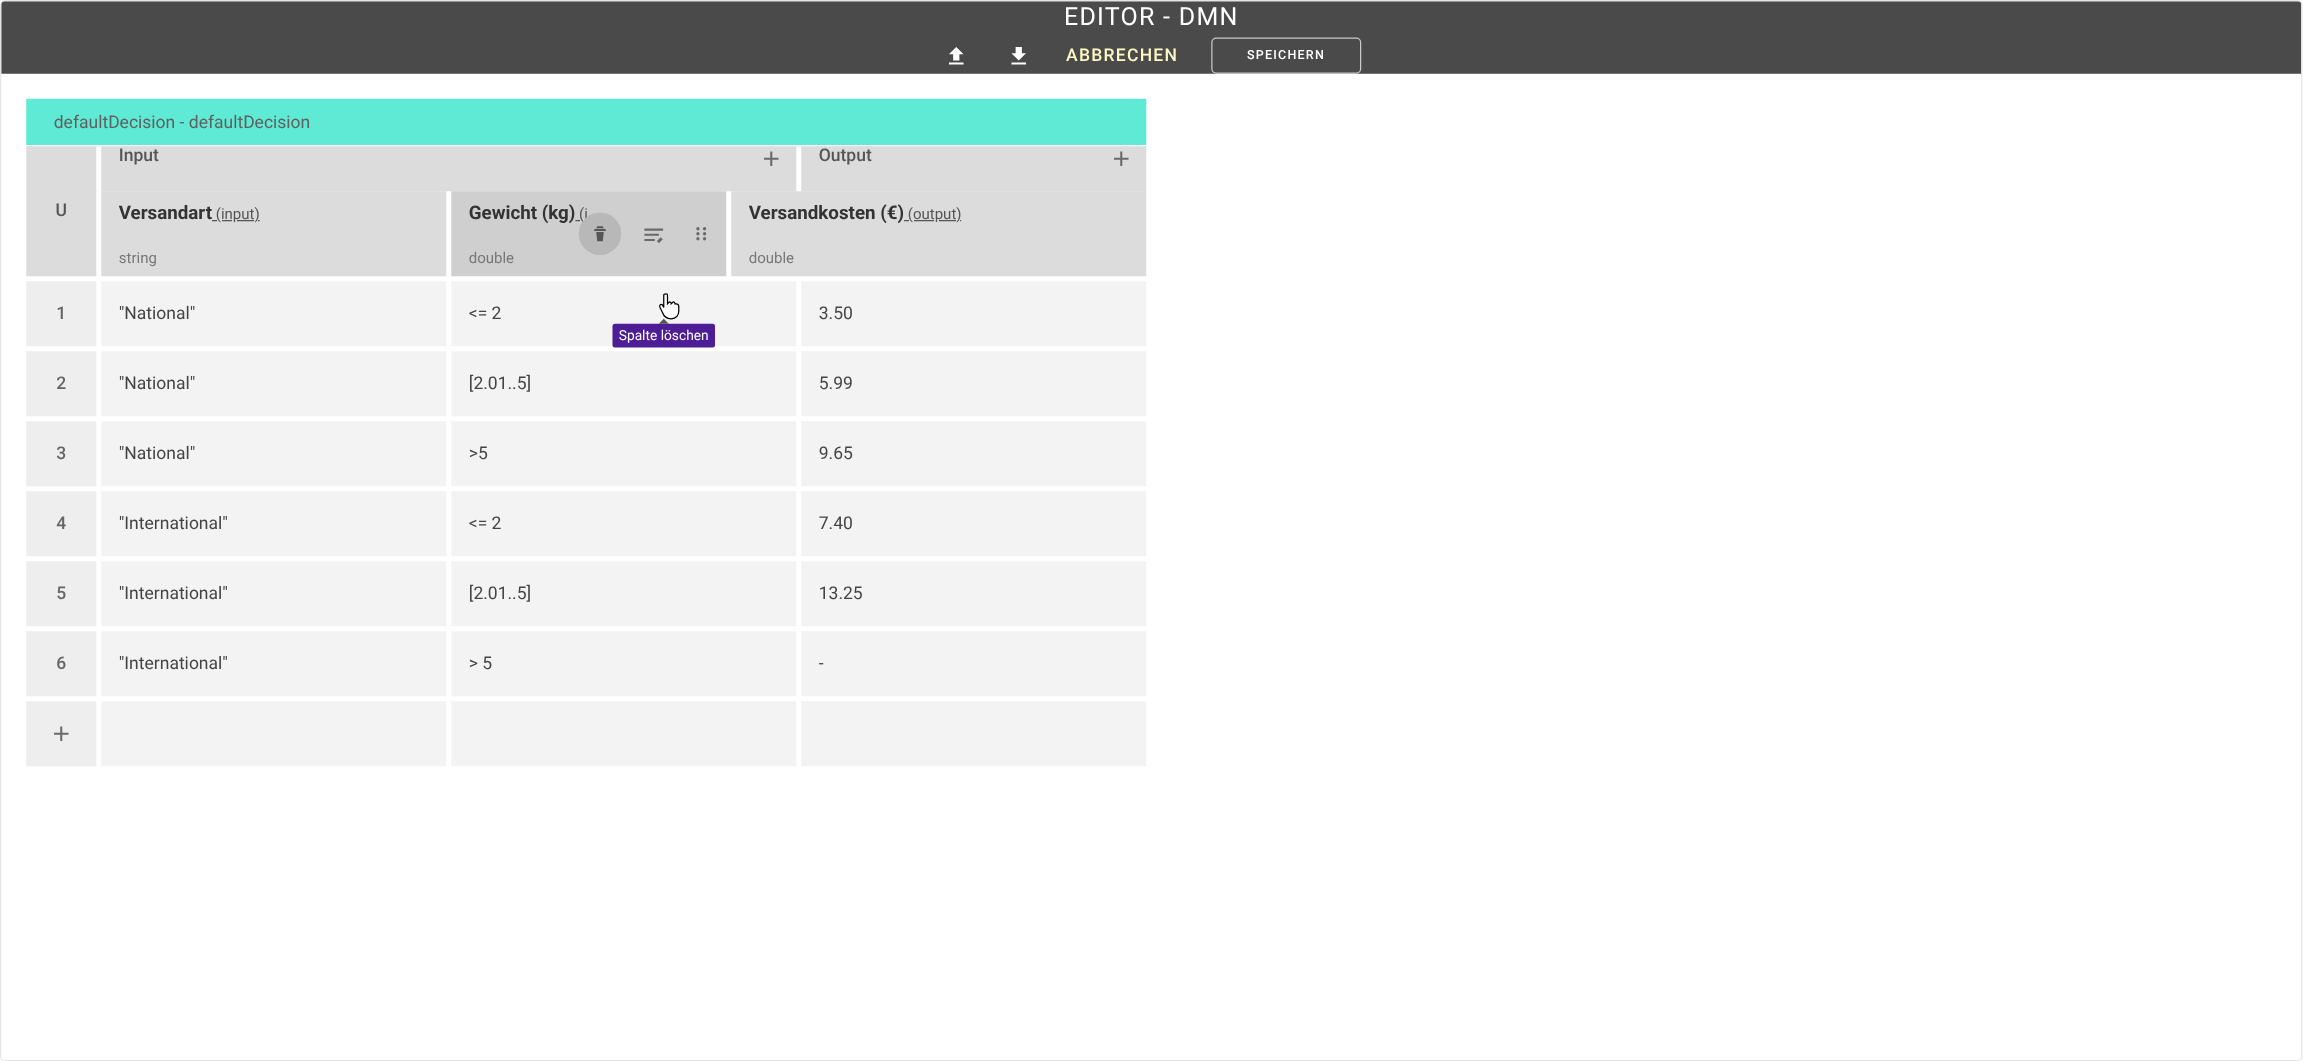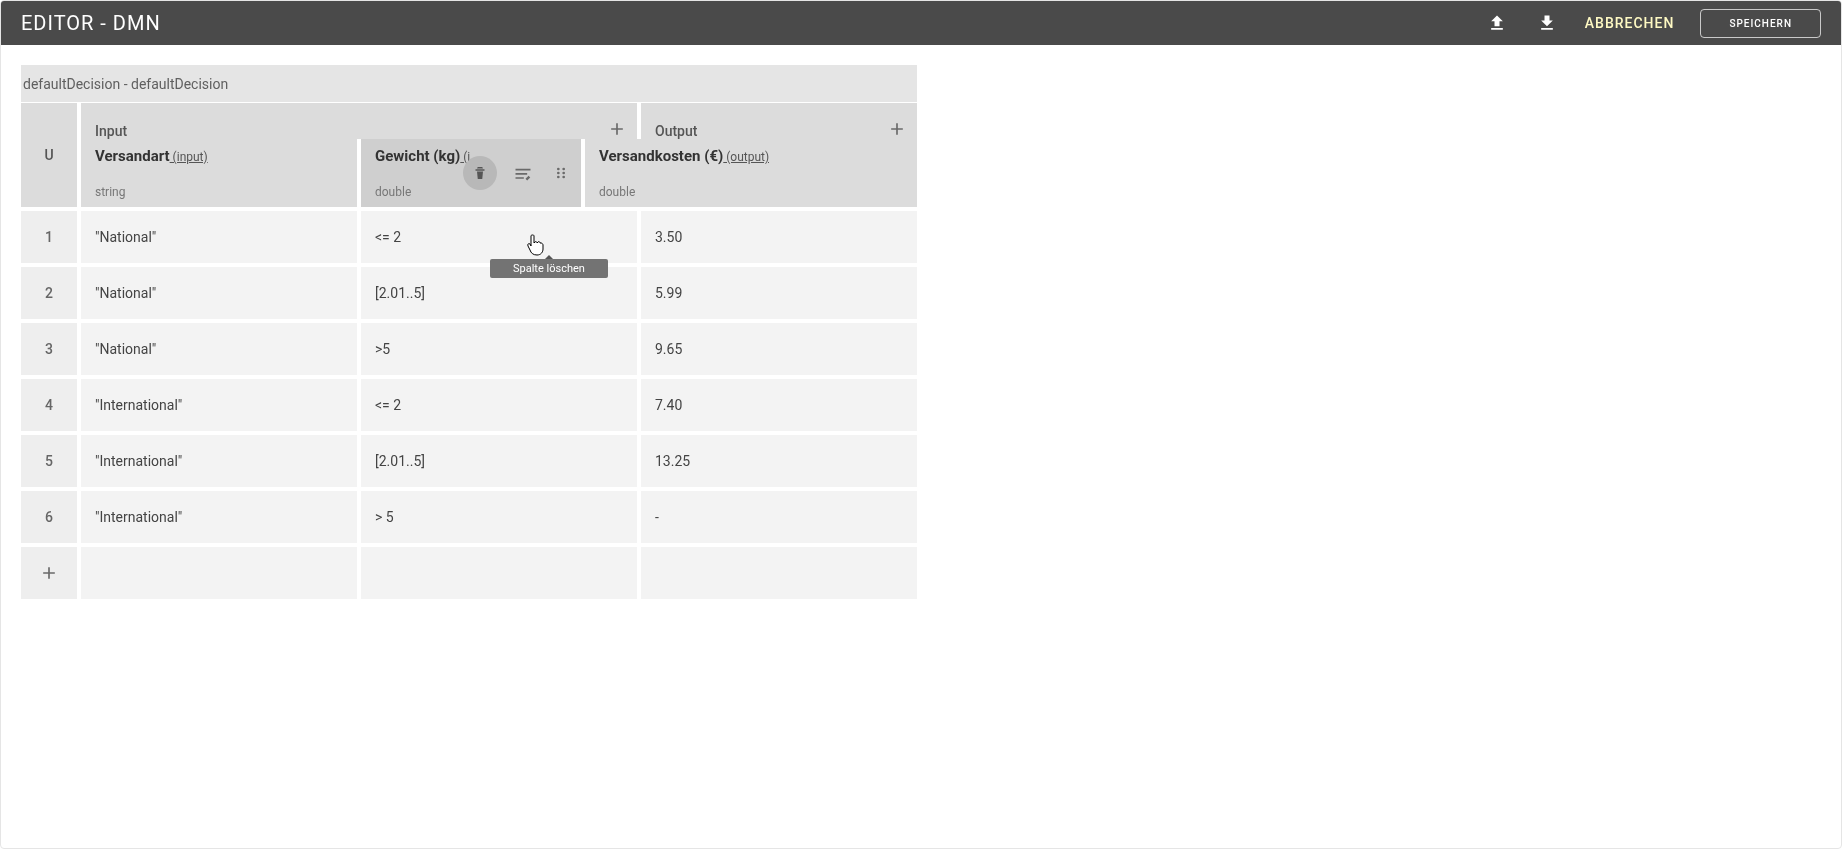--- a/index.html
+++ b/index.html
@@ -10,27 +10,28 @@
     color:#333;
     width:1842px;
     height:849px;
     position:relative;
     font-size:14px;
     border:1px solid #e5e5e5;
     border-radius:4px;
     overflow:hidden;
   }
   .topbar {
-    height:44px;
+    height:58px;
     background:#4a4a4a;
     color:#fff;
     display:flex;
     align-items:center;
     padding:0 20px;
     justify-content:space-between;
+    flex-direction:column;
   }
   .topbar .title {
     font-size:20px;
     letter-spacing:1px;
     font-weight:400;
   }
   .topbar .actions { display:flex; align-items:center; gap:26px; }
   .topbar .icon-btn {
     width:24px; height:24px; display:flex; align-items:center; justify-content:center;
     cursor:pointer;
@@ -43,42 +44,42 @@
     border-radius:4px;
     padding:8px 28px;
     font-size:10px; letter-spacing:1px; font-weight:500; cursor:pointer;
   }
 
   .workspace { padding:20px; }
   .dmn-panel {
     width:896px;
   }
   .dmn-title {
-    background:#e5e5e5;
+    background:#5eead4;
     height:38px;
     display:flex; align-items:center;
-    padding:0 2px;
+    padding:0 22px;
     color:#606060;
     font-size:14px;
     border-bottom:1px solid #fff;
   }
 
   .table {
     display:flex; flex-direction:column;
   }
 
   .section-headers {
     display:flex; height:36px;
   }
   .corner-cell {
     width:56px; background:#dcdcdc;
   }
   .section-cell {
     background:#dcdcdc;
-    display:flex; align-items:flex-end; justify-content:space-between;
+    display:flex; align-items:flex-start; justify-content:space-between;
     padding:0 10px 0 14px;
     color:#555; font-weight:500;
   }
   .sec-input  { width:556px; margin-right:4px; margin-left:4px;}
   .sec-output { flex:1; width:276px; }
 
   .col-headers { display:flex; height:68px; }
   .hit-policy {
     width:56px; background:#dcdcdc;
     display:flex; align-items:center; justify-content:center;
@@ -119,24 +120,24 @@
   .cell.c1 { width:276px; margin-left:4px;}
   .cell.c2 { width:276px; margin-left:4px;}
   .cell.c3 { width:276px; margin-left:4px; flex:1;}
 
   .addrow .rownum { cursor:pointer; }
 
   svg { display:block; }
 
   .tooltip {
     position:absolute;
-    background:#737373;
+    background:#4c1d95;
     color:#fff;
     font-size:11px;
-    padding:3px 23px;
+    padding:3px 5px;
     border-radius:2px;
     white-space:nowrap;
     pointer-events:none;
   }
   .tooltip::before {
     content:""; position:absolute; top:-4px; left:50%; transform:translateX(-50%);
     border-left:4px solid transparent; border-right:4px solid transparent;
     border-bottom:4px solid #555;
   }
 

